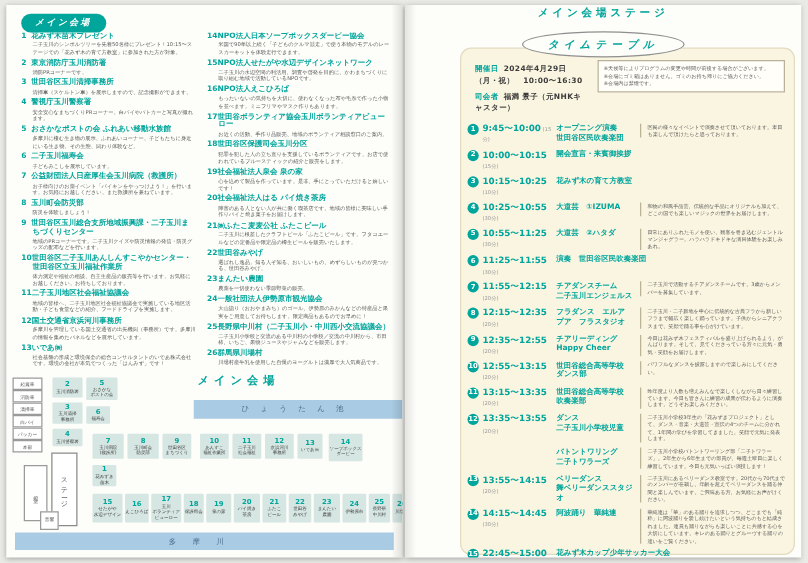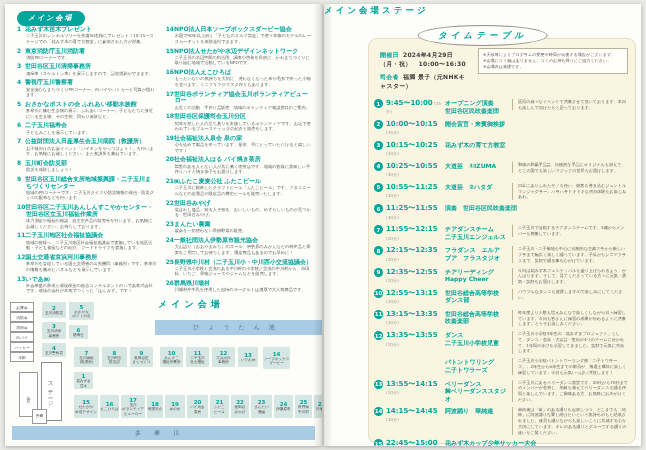--- a/index.html
+++ b/index.html
@@ -30,21 +30,21 @@
   .river{left:7px;top:128px;width:303px;height:14px;letter-spacing:13px;}
   .eq{position:absolute;left:5px;width:22px;height:8px;border:0.6px solid #9a9a9a;background:#fff;display:flex;align-items:center;justify-content:center;font-size:3.8px;color:#555;}
   .waiting{position:absolute;left:14px;top:74px;width:17px;height:43px;border:0.6px solid #9a9a9a;background:#fff;display:flex;align-items:center;justify-content:center;font-size:4px;color:#555;writing-mode:vertical-rl;text-orientation:upright;letter-spacing:2px;}
   .stage{position:absolute;left:36px;top:64px;width:19px;height:57px;border:0.8px solid #8a8a8a;background:#fff;display:flex;align-items:center;justify-content:center;font-size:5.5px;color:#666;writing-mode:vertical-rl;text-orientation:upright;letter-spacing:2px;}
   .sound{position:absolute;left:27px;top:111px;width:13px;height:13px;border:0.6px solid #9a9a9a;background:#fff;display:flex;align-items:center;justify-content:center;font-size:3.8px;color:#555;text-align:center;line-height:1.1;}
   .booth{position:absolute;background:var(--booth);display:flex;flex-direction:column;align-items:center;justify-content:center;text-align:center;border-radius:1px;}
   .booth-no{font-size:5.5px;font-weight:bold;color:var(--accent);line-height:1.1;}
   .booth-line{font-size:3.6px;color:#3d3d3d;line-height:1.18;}
 
   
-  .rp-title{position:absolute;top:1px;left:0;width:100%;font-size:8.5px;font-weight:bold;color:var(--accent);letter-spacing:3px;}
+  .rp-title{position:absolute;top:1px;left:0;width:100%;text-align:center;font-size:8.5px;font-weight:bold;color:var(--accent);letter-spacing:3px;}
   .oval{position:absolute;top:21px;left:50%;transform:translateX(-50%);border:1px solid #8f8f8f;border-radius:50%;padding:3.5px 20px;background:#fdfdfa;font-size:8.5px;font-weight:bold;font-style:italic;color:var(--accent);letter-spacing:4px;white-space:nowrap;z-index:2;}
   .panel{position:absolute;left:44px;top:34px;width:268px;height:406px;background:var(--cream);border:0.6px solid #e4dcc0;border-radius:9px;box-sizing:border-box;padding:9px 7px 5px 5px;}
   .panel-head{display:flex;gap:8px;margin:0 0 5px 6px;align-items:flex-start;}
   .meta{flex:1;padding-top:3px;}
   .meta-row{font-size:6px;font-weight:bold;color:#3c3c3c;margin-bottom:3.5px;letter-spacing:0.3px;}
   .meta-label{color:var(--accent);margin-right:4px;}
   .meta-time{margin-left:7px;}
   .notes{width:140px;background:#fffef8;border:0.6px solid #b9b29a;padding:3px 4px;font-size:4.1px;color:#5a5a5a;line-height:1.5;}
   .rows{display:flex;flex-direction:column;gap:4.2px;}
   .trow{display:flex;align-items:flex-start;}

